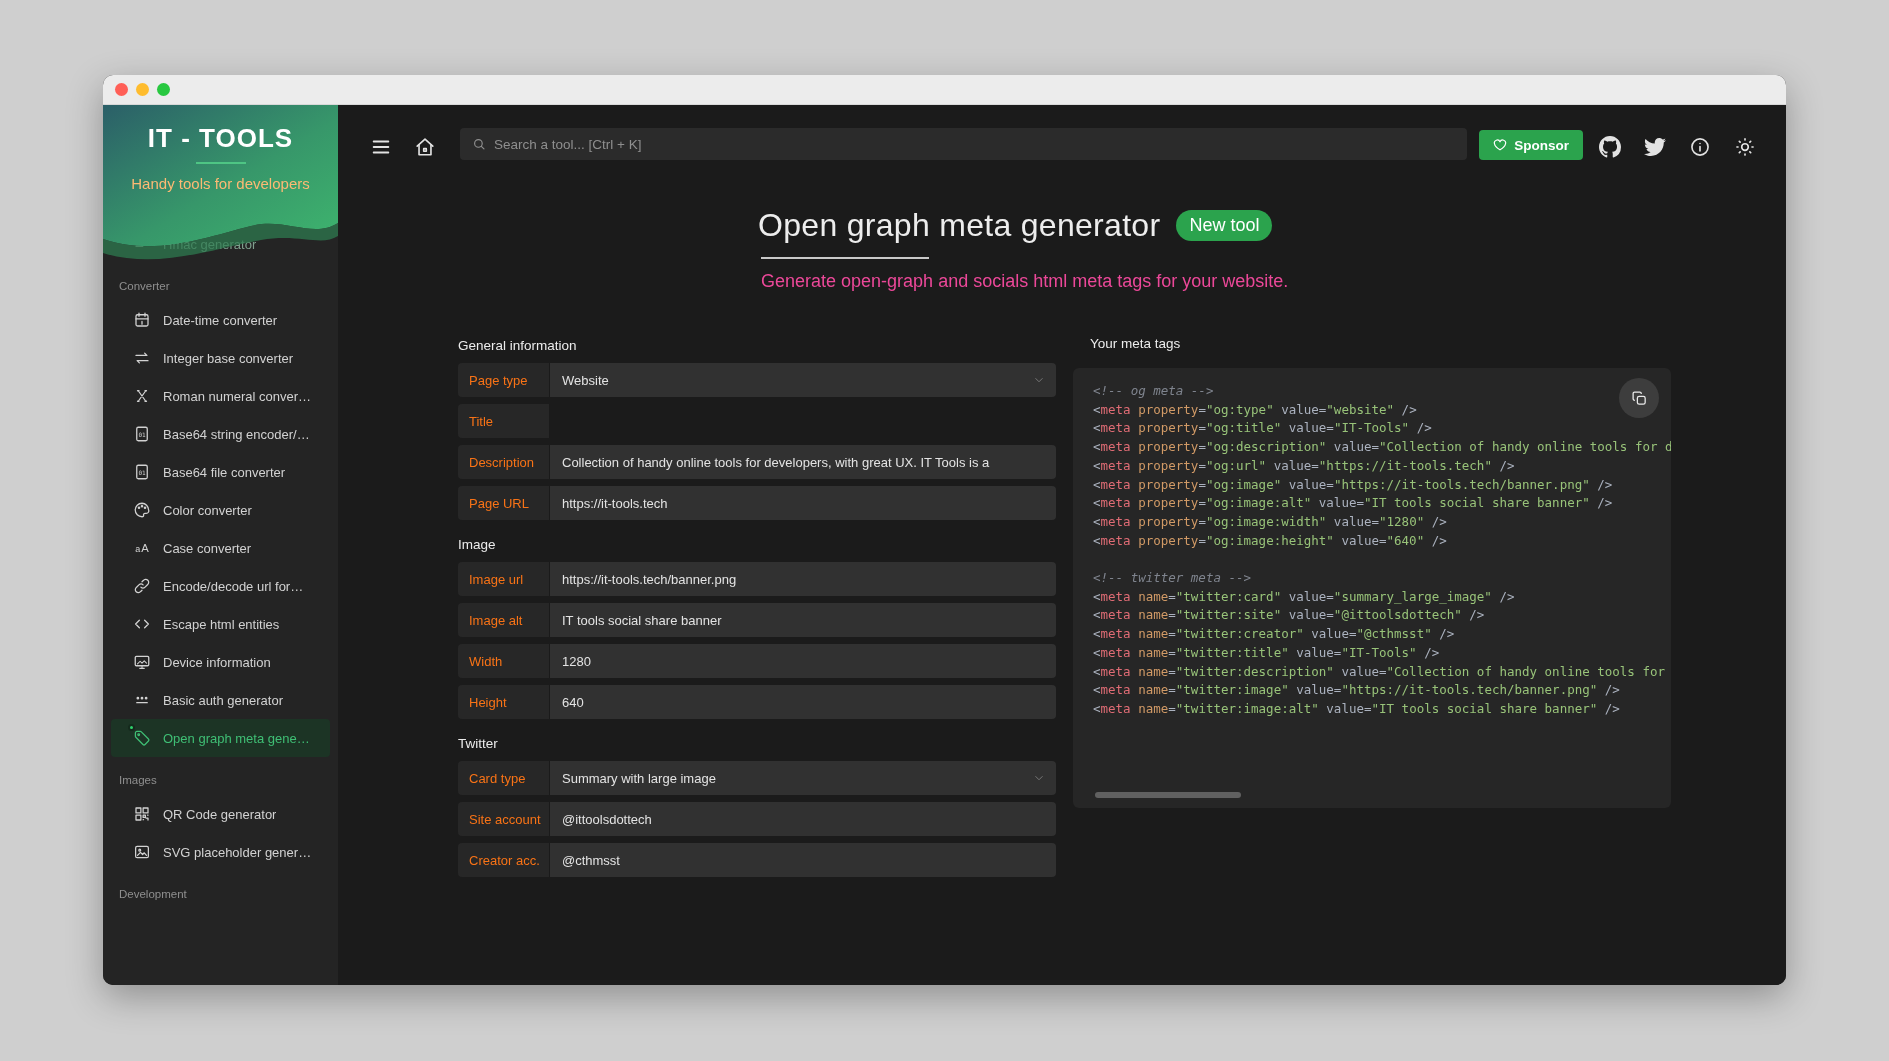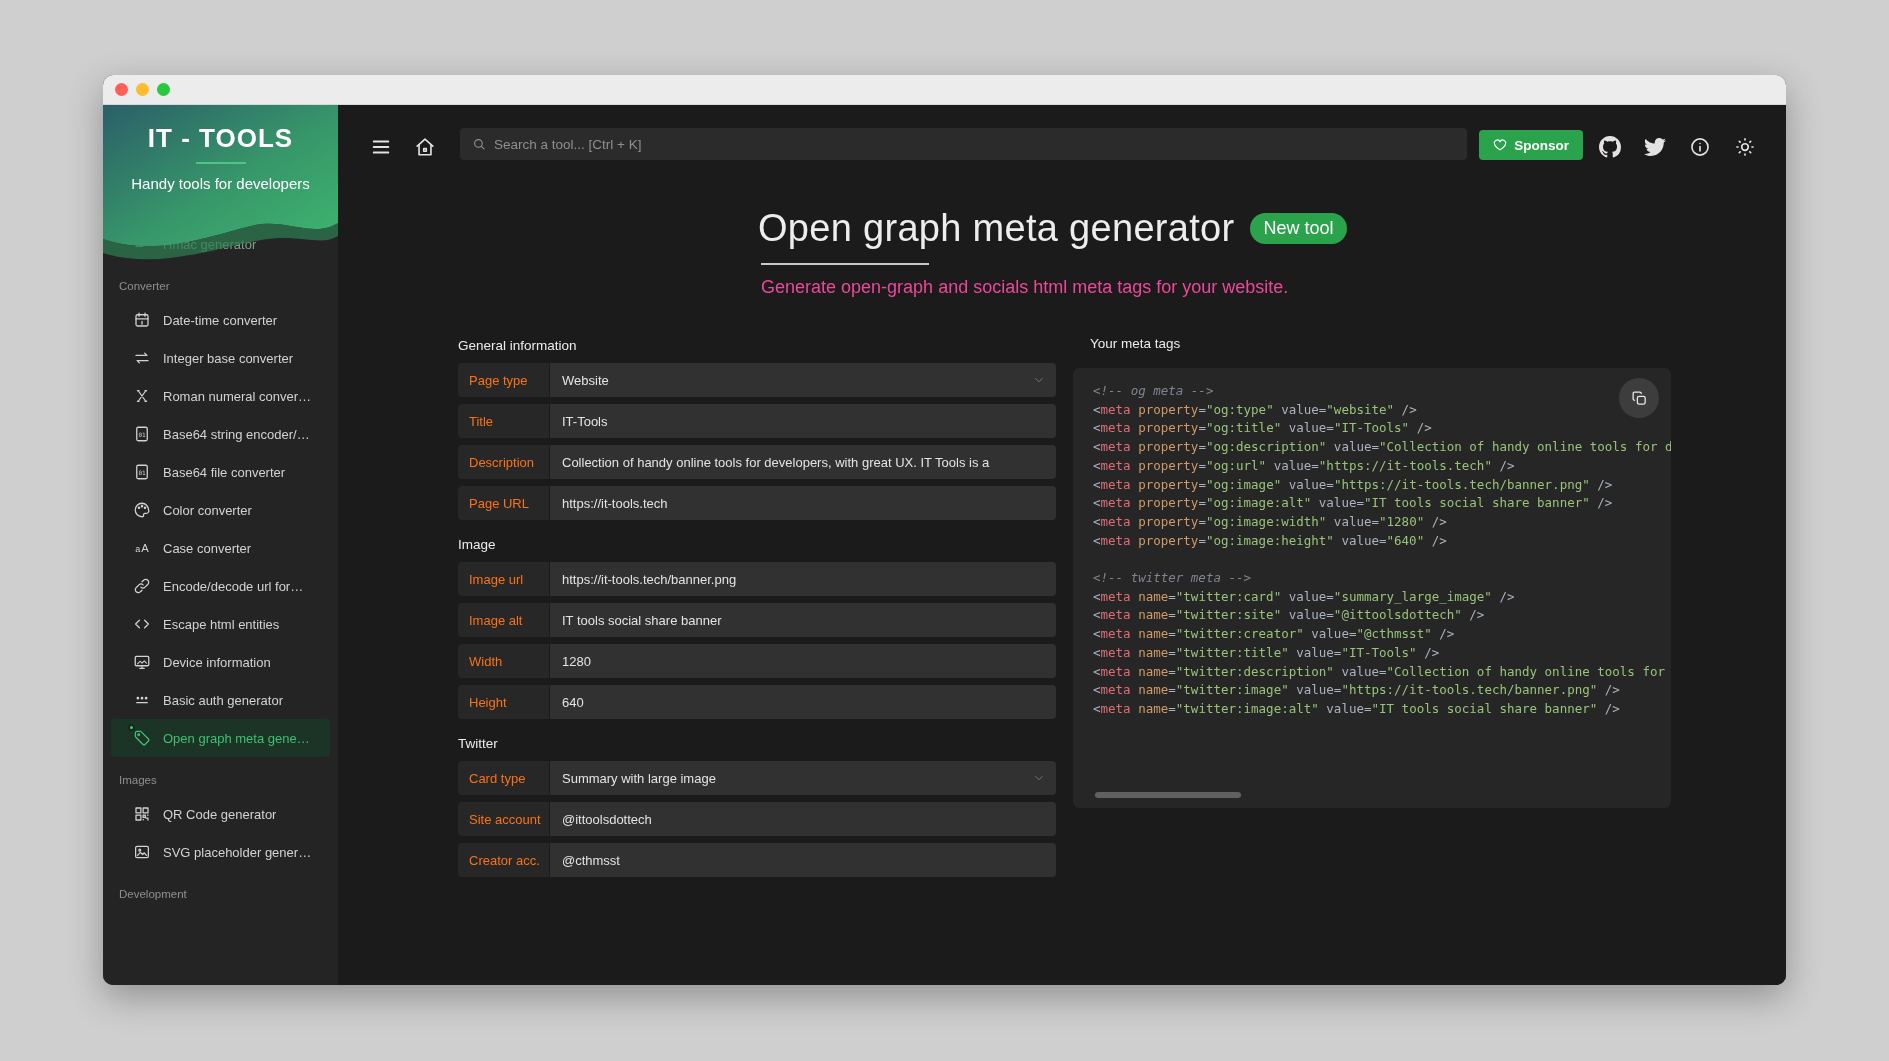--- a/index.html
+++ b/index.html
@@ -17,21 +17,21 @@
   
   .app { display:flex; height:880px; }
   .sidebar { position:relative; width:235px; background:#242424; flex:none; overflow:hidden; }
   .main { position:relative; flex:1; background:#1b1b1b; overflow:hidden; }
   
   .hero { position:absolute; left:0; top:0; width:235px; height:165px; z-index:3; pointer-events:none; }
   .hero svg.bg { position:absolute; inset:0; }
   .hero-title { position:absolute; top:18px; width:100%; text-align:center; color:#fff;
                 font-size:26px; font-weight:bold; letter-spacing:1px; }
   .hero-underline { position:absolute; top:57px; left:93px; width:50px; height:2px; background:#4ec584; }
-  .hero-sub { position:absolute; top:70px; width:100%; text-align:center; color:#ffffff; font-size:15px; }
+  .hero-sub { position:absolute; top:70px; width:100%; text-align:center; color:#fdba74; font-size:15px; }
   
   .menu { position:absolute; inset:0; padding-top:120px; z-index:1; }
   .side-section { padding:16px 0 8px 16px; font-size:11.5px; color:#8f8f8f; line-height:14px; }
   .side-item { height:38px; display:flex; align-items:center; gap:12px; padding:0 10px 0 30px;
                color:#d2d2d2; font-size:13px; cursor:pointer; position:relative; }
   .side-item .s-icon { width:18px; height:18px; flex:none; display:flex; align-items:center; }
   .side-item .s-icon svg { width:18px; height:18px; }
   .side-item .s-label { white-space:nowrap; overflow:hidden; }
   .side-item.dim { color:#7fa08e; }
   .side-item.active { margin:0 8px; padding-left:22px; background:#1c3425; border-radius:4px; color:#3fbf75; }
@@ -50,21 +50,21 @@
                      font-size:13.5px; font-family:"Liberation Sans",sans-serif; }
   .searchbox input::placeholder { color:#8f8f8f; }
   .sponsor { height:30px; background:#2ba34d; color:#fff; border:none; border-radius:4px;
              font-size:13.5px; font-weight:600; display:flex; align-items:center; gap:7px;
              padding:0 14px; cursor:pointer; flex:none; margin-right:14px; }
   .sponsor svg { width:14px; height:14px; }
   .nav-icons { display:flex; align-items:center; gap:19px; flex:none; }
   
   .page-head { position:absolute; left:420px; top:102px; }
   .page-title-row { display:flex; align-items:center; gap:16px; }
-  .page-title { font-size:38px; font-weight:400; color:#ededed; letter-spacing:.3px; }
+  .page-title { font-size:32px; font-weight:400; color:#ededed; letter-spacing:.3px; }
   .badge { background:#2ba34d; color:#fff; font-size:18px; border-radius:999px;
            padding:5px 13px; white-space:nowrap; }
   .title-sep { width:168px; height:2px; background:#c9c9c9; margin-top:13px; margin-left:3px; }
   .page-sub { margin-top:12px; margin-left:3px; font-size:18px; color:#ec4899; }
   
   .form-col { position:absolute; left:120px; top:233px; width:598px; }
   .f-section { margin-bottom:17px; }
   .f-label { font-size:13.5px; color:#ececec; margin-bottom:10px; }
   .f-row { display:flex; height:34px; margin-bottom:7px; border-radius:4px; overflow:hidden; }
   .f-row .k { width:92px; flex:none; background:#272727; color:#f97316; font-size:13px;
@@ -334,21 +334,20 @@
             <div class="f-section">
               <div class="f-label">General information</div>
               <div class="f-row">
                 <div class="k">Page type</div>
                 <div class="v">Website<span class="chev"><svg viewBox="0 0 24 24" fill="none" stroke="currentColor" stroke-width="1.7" stroke-linecap="round" stroke-linejoin="round">
                       <path d="M6.5 9.5l5.5 5.5 5.5-5.5"></path>
                     </svg></span></div>
               </div>
               <div class="f-row">
                 <div class="k">Title</div>
-                <div class="v">IT-Tools</div>
               </div>
               <div class="f-row">
                 <div class="k">Description</div>
                 <div class="v">Collection of handy online tools for developers, with great UX. IT Tools is a</div>
               </div>
               <div class="f-row">
                 <div class="k">Page URL</div>
                 <div class="v">https://it-tools.tech</div>
               </div>
             </div>

